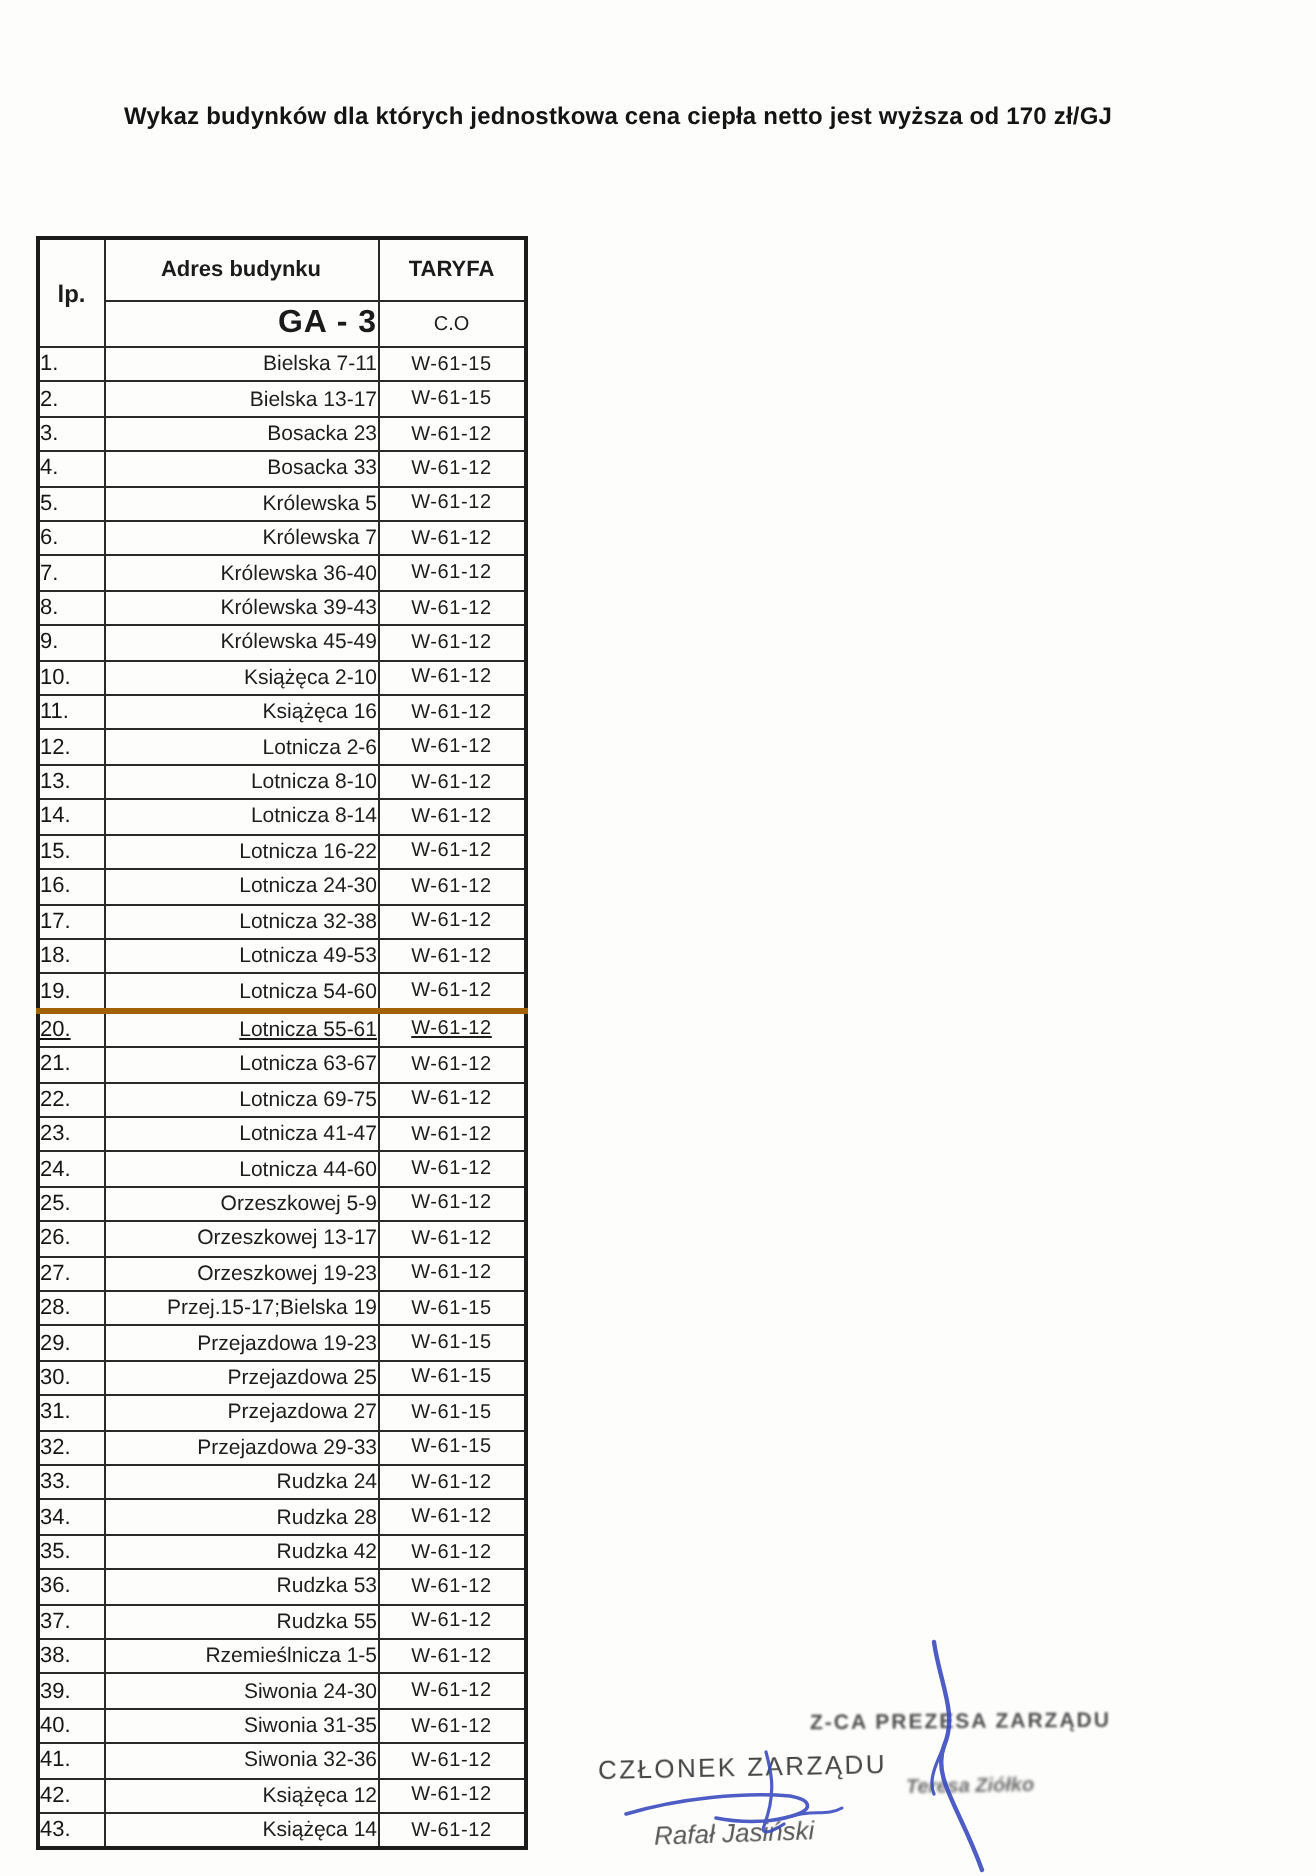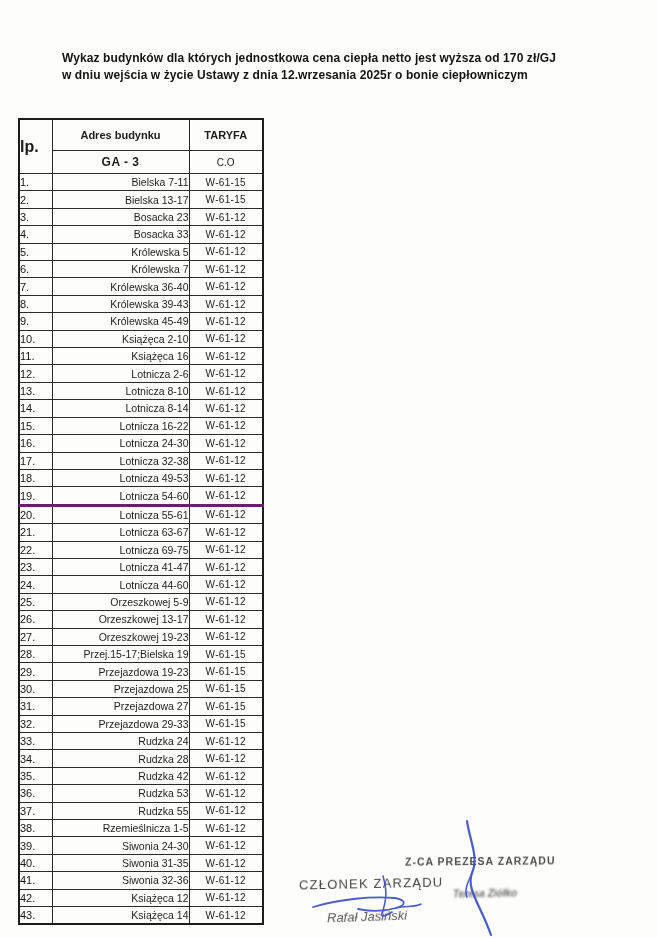--- a/index.html
+++ b/index.html
@@ -25,47 +25,46 @@
   }
   table.buildings col.c-lp  { width:33px; }
   table.buildings col.c-ad  { width:137px; }
   table.buildings col.c-tf  { width:74px; }
   table.buildings th, table.buildings td {
     border:1px solid #2a2a2a;
     padding:0; margin:0;
     overflow:hidden; white-space:nowrap;
   }
   table.buildings { border:2px solid #1c1c1c; }
-  th.h-lp { font-size:16px; font-weight:bold; text-align:left; }
+  th.h-lp { font-size:12px; font-weight:bold; text-align:center; }
   th.h-addr, th.h-tar { height:30px; font-size:11px; font-weight:bold; text-align:center; }
-  th.h-group { height:22px; font-size:12px; font-weight:bold; text-align:center; letter-spacing:.5px; }
+  th.h-group { height:22px; font-size:16px; font-weight:bold; text-align:right; letter-spacing:.5px; }
   th.h-co { height:22px; font-size:10px; font-weight:normal; }
   td.lp { font-size:11px; padding-left:3px; text-align:left; height:16.42px; color:#151515; }
   td.addr { font-size:10.5px; padding-left:4px; text-align:right; color:#1d1d1d; }
   td.tariff { font-size:10px; text-align:center; color:#1d1d1d; letter-spacing:.3px; }
-  tr.section-start td { border-top:3px solid #701a75; }
+  tr.section-start td { border-top:3px solid #a16207;text-decoration:underline; }
   .sig-layer { position:absolute; inset:0; pointer-events:none; }
   .stamp {
     position:absolute; color:#4a4a4a; white-space:nowrap;
     filter:blur(.35px);
   }
   .stamp.right-title { left:405px; top:855px; font-size:10.5px; font-weight:bold; letter-spacing:1px; color:#4f4f4f; transform:rotate(-.5deg); filter:blur(.55px); }
   .stamp.right-name  { left:453px; top:888px; font-size:10px;  font-style:italic; font-weight:bold; color:#6e6e6e; filter:blur(.8px); transform:rotate(-1deg); }
   .stamp.left-title  { left:299px; top:876px; font-size:13px; letter-spacing:1.2px; color:#464646; transform:rotate(-1.2deg); }
   .stamp.left-name   { left:327px; top:909px; font-size:13px; font-style:italic; color:#585858; transform:rotate(-2deg); }
   svg.ink { position:absolute; left:0; top:0; }
 </style>
 </head>
 <body>
 
 <div class="page">
 
   <div class="doc-header">
     <div>Wykaz budynków dla których jednostkowa cena ciepła netto jest wyższa od 170 zł/GJ</div>
-    <div>w dniu wejścia w życie Ustawy z dnia 12.wrzesania 2025r o bonie ciepłowniczym</div>
   </div>
 
   <table class="buildings">
     <colgroup>
         <col class="c-lp">
         <col class="c-ad">
         <col class="c-tf">
       </colgroup>
     <thead>
       <tr>

